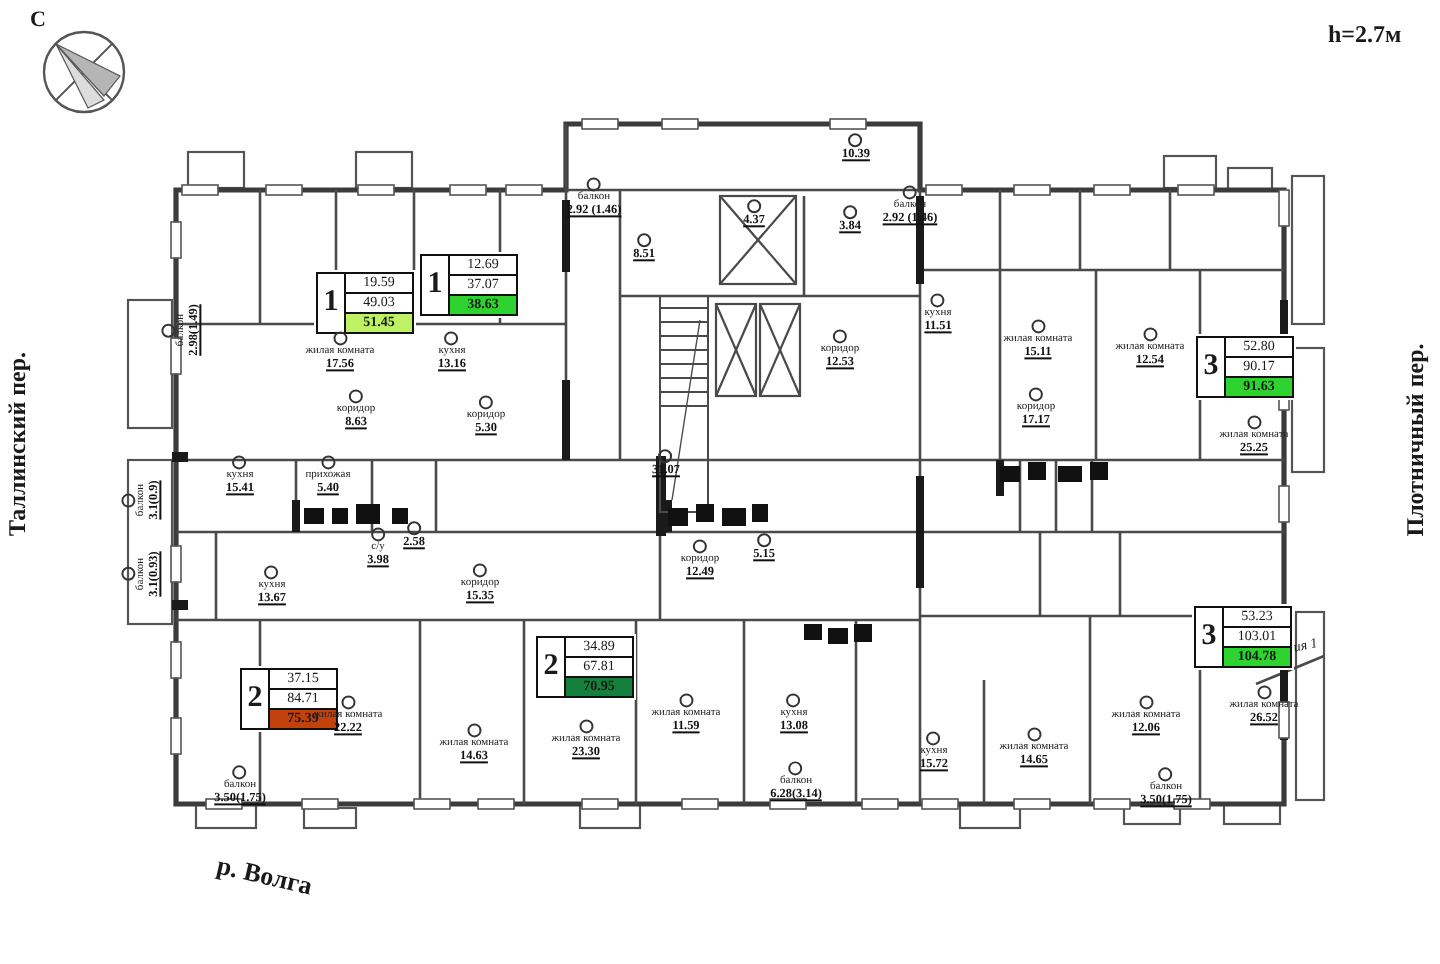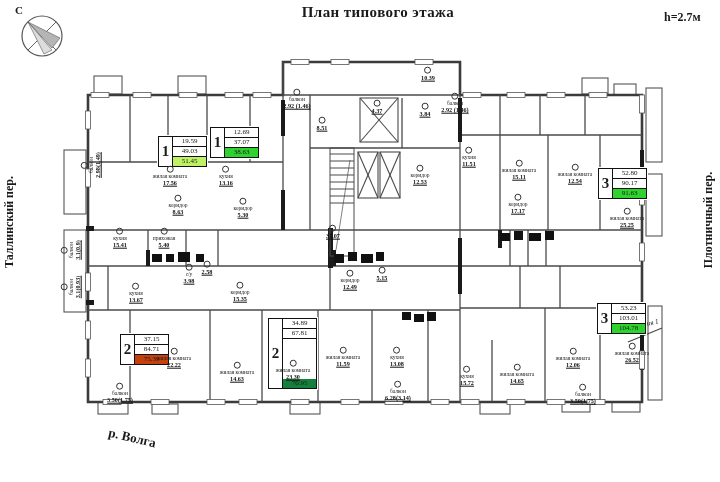--- a/index.html
+++ b/index.html
@@ -25,21 +25,21 @@
   .badge{width:5px;height:5px;border:.7px solid #333;border-radius:50%;margin-bottom:1px;}
   .rname{font-size:5.5px;white-space:nowrap;color:#222;}
   .rarea{font-size:6.2px;font-weight:bold;text-decoration:underline;color:#111;}
   .apt{position:absolute;display:flex;border:1.3px solid #111;background:#fff;box-shadow:0 0 0 1px #fff;}
   .apt-rooms{width:13px;display:flex;align-items:center;justify-content:center;
          font-size:15px;font-weight:bold;border-right:1.3px solid #111;}
   .apt-areas{display:flex;flex-direction:column;width:33px;}
   .apt-areas div{height:9px;font-size:7px;line-height:9px;text-align:center;}
   .apt-living{border-bottom:1px solid #111;}
   .apt-total{border-bottom:1px solid #111;}
-  .apt-full{font-weight:normal;}
+  .apt-full{font-weight:bold;}
 </style>
 </head>
 <body>
 
 <div class="page">
 
   <svg class="plan-svg" width="720" height="482" viewBox="0 0 720 482">
 
     <g opacity="0.35">
       <circle cx="145" cy="256" r="42" fill="none" stroke="#e6e6e6" stroke-width="13"></circle>
@@ -211,21 +211,20 @@
 
   <svg class="plan-svg" style="left:16px;top:10px;" width="52" height="52" viewBox="0 0 52 52">
     <circle cx="26" cy="26" r="20" fill="none" stroke="#555" stroke-width="1.2"></circle>
     <line x1="12" y1="12" x2="40" y2="40" stroke="#555" stroke-width="0.9"></line>
     <line x1="12" y1="40" x2="40" y2="12" stroke="#555" stroke-width="0.9"></line>
     <polygon points="12,12 44,28 36,38" fill="#b5b5b5" stroke="#555" stroke-width="0.6"></polygon>
     <polygon points="12,12 36,40 28,44" fill="#dddddd" stroke="#555" stroke-width="0.6"></polygon>
   </svg>
   <span class="north">С</span>
 
-  <div class="title">План типового этажа</div>
   <div class="hnote">h=2.7м</div>
   <div class="street-left">Таллинский пер.</div>
   <div class="street-right">Плотничный пер.</div>
   <div class="river">р. Волга</div>
   <div class="section-label">секция 1</div>
 
   <div id="plan-labels">
   <div class="apt" style="left: 158px; top: 136px;">
     <div class="apt-rooms">1</div>
     <div class="apt-areas">
@@ -260,21 +259,21 @@
       <div class="apt-total">84.71</div>
       <div class="apt-full" style="background: #c2410c;">75.39</div>
     </div>
   </div>
 
   <div class="apt" style="left: 268px; top: 318px;">
     <div class="apt-rooms">2</div>
     <div class="apt-areas">
       <div class="apt-living">34.89</div>
       <div class="apt-total">67.81</div>
-      <div class="apt-full" style="background: #15803d; margin-top: 40px;">70.95</div>
+      <div class="apt-full" style="background: #15803d;">70.95</div>
     </div>
   </div>
 
   <div class="apt" style="left: 597px; top: 303px;">
     <div class="apt-rooms">3</div>
     <div class="apt-areas">
       <div class="apt-living">53.23</div>
       <div class="apt-total">103.01</div>
       <div class="apt-full" style="background: rgb(47, 211, 47);">104.78</div>
     </div>

